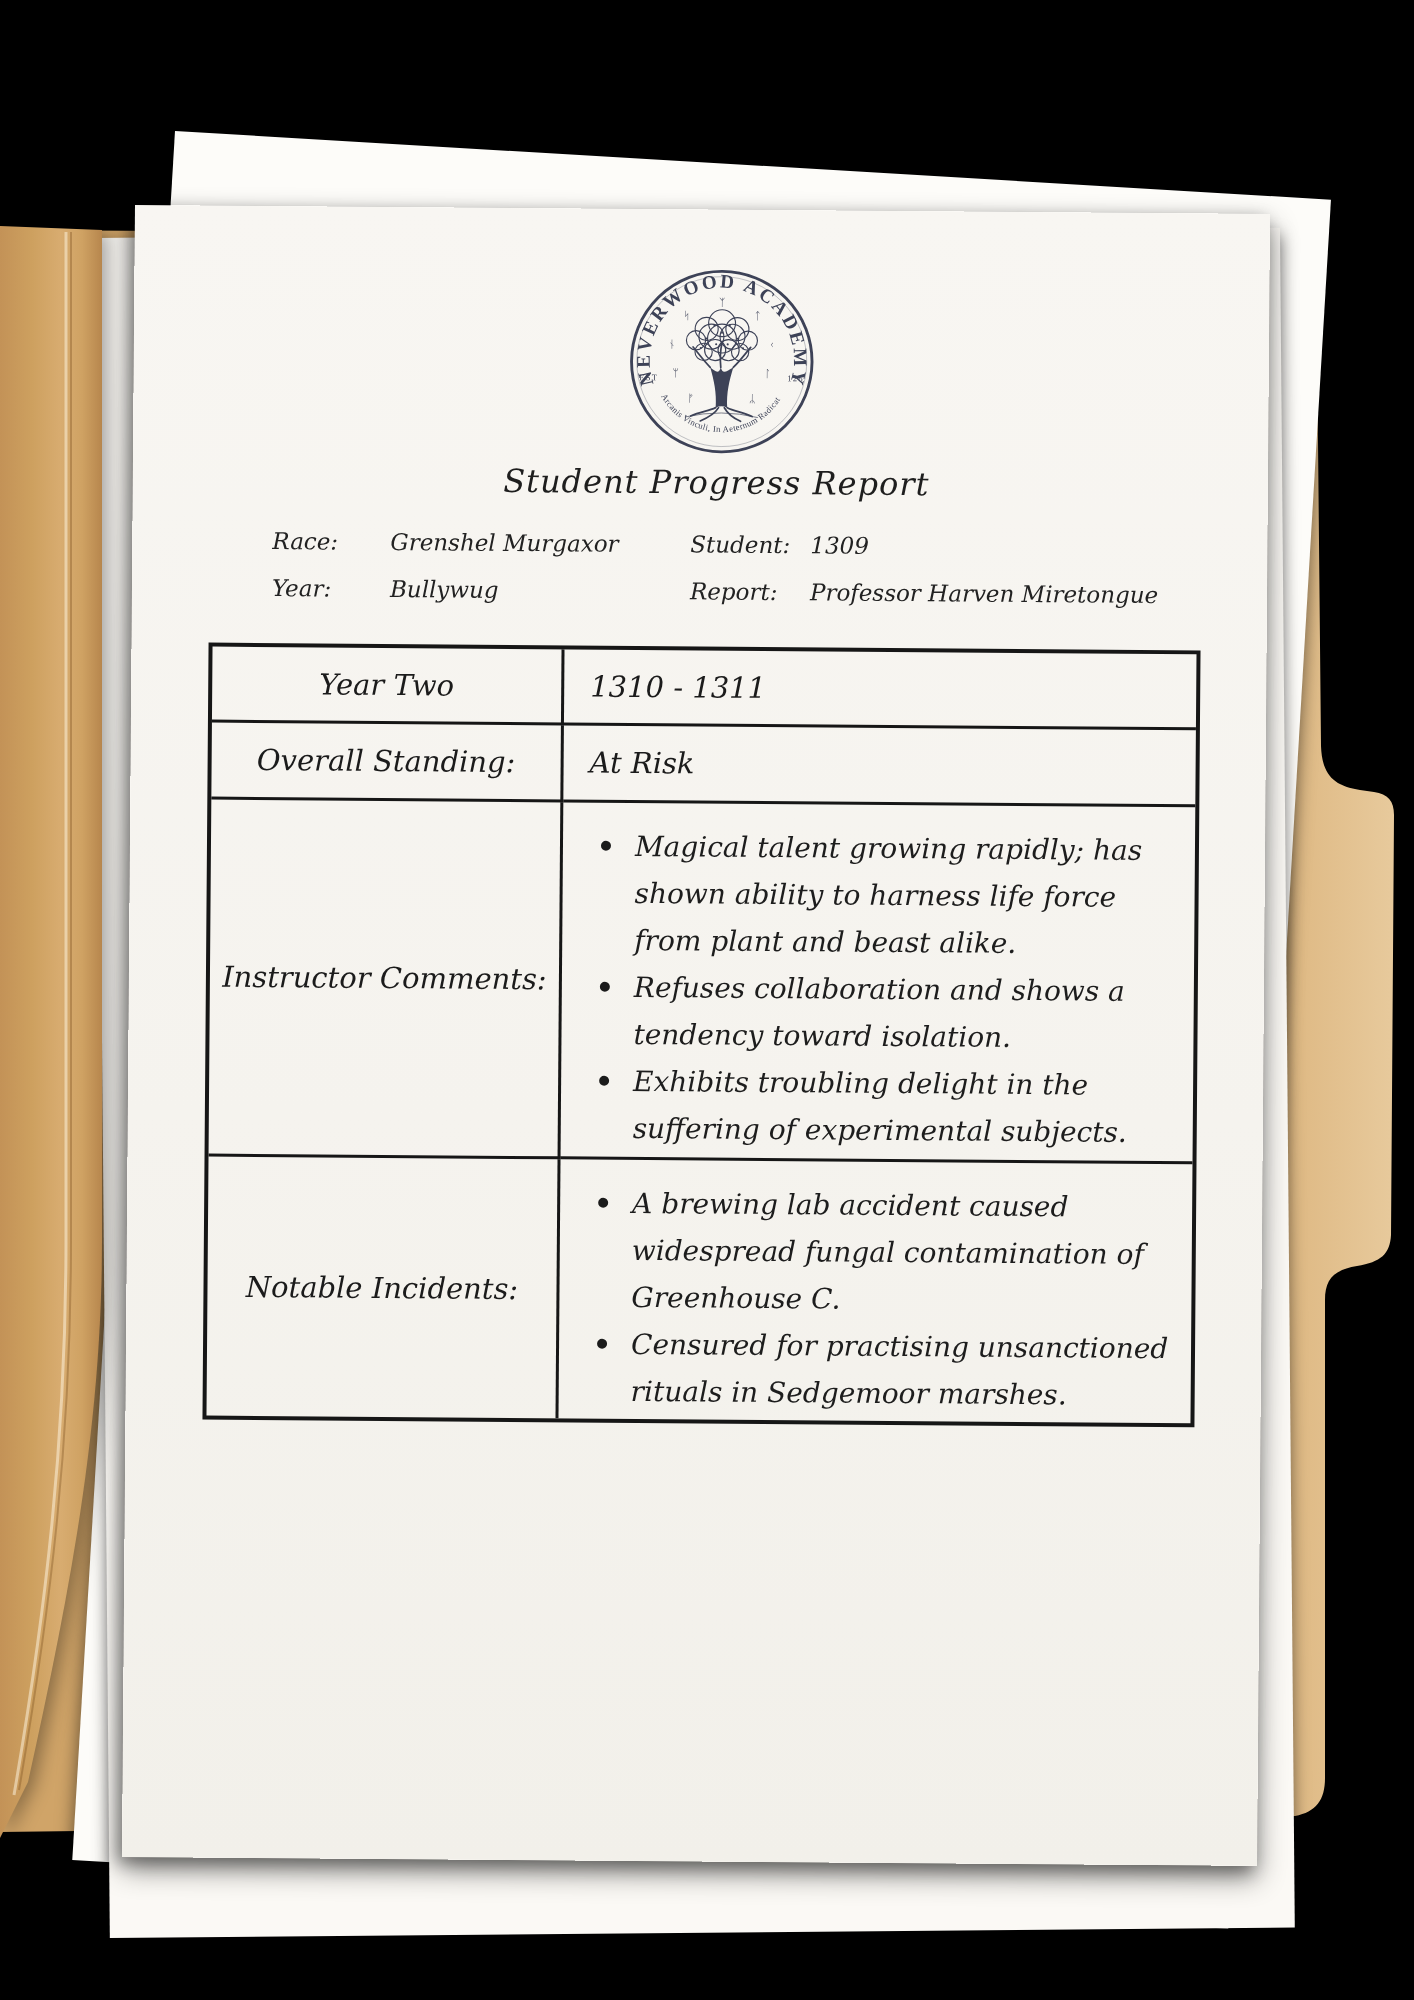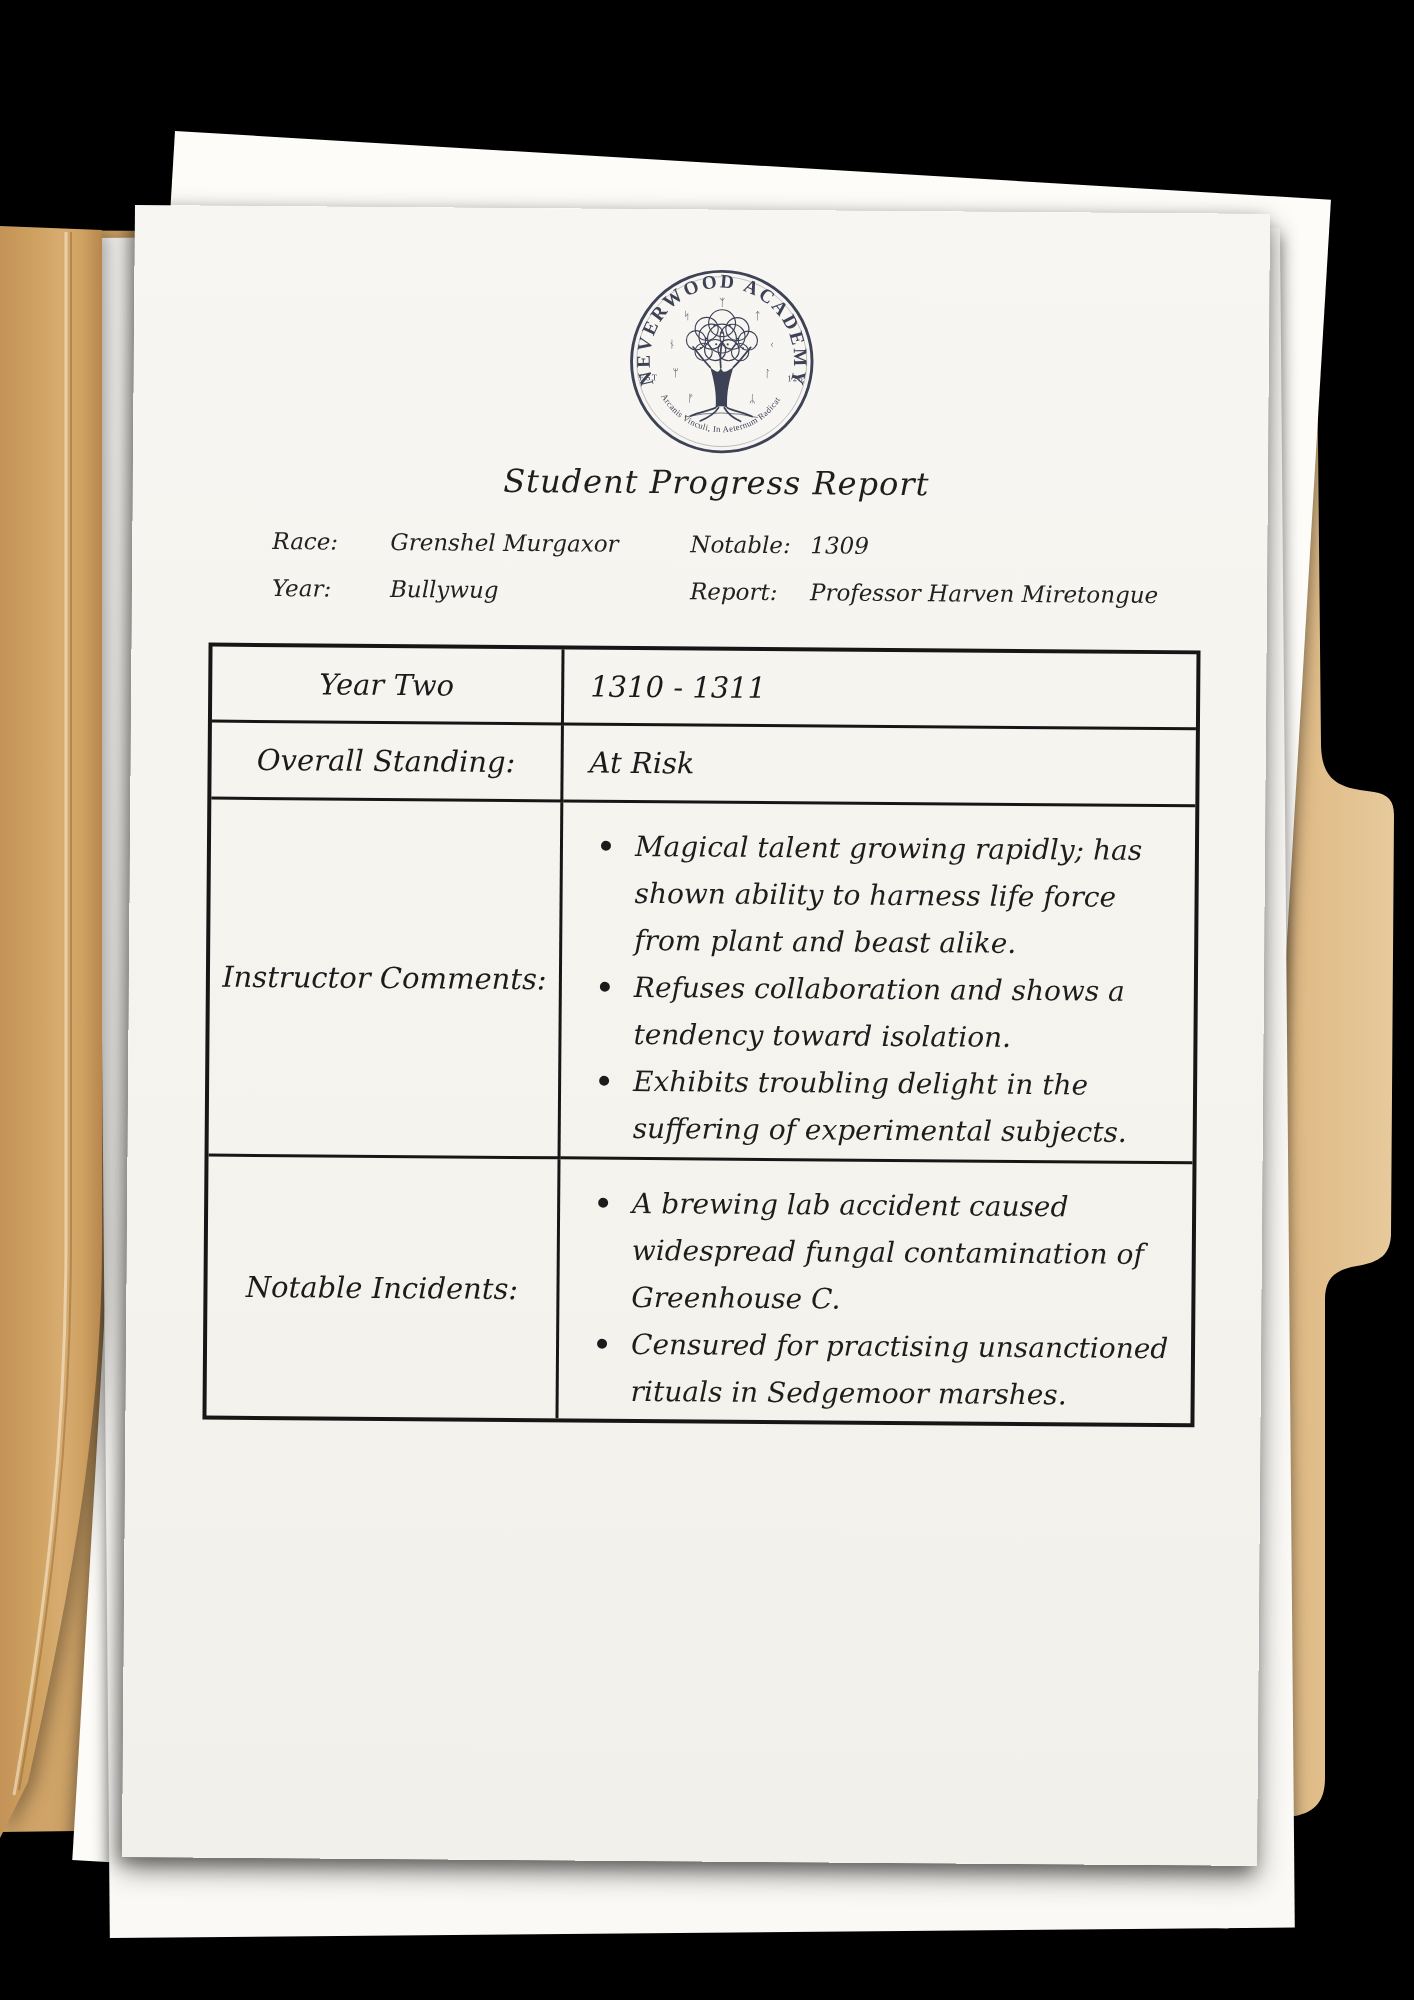--- a/index.html
+++ b/index.html
@@ -141,21 +141,21 @@
           <path d="M62,158 Q100,149 138,158" fill="none" stroke="#3d4257" stroke-width="1" opacity="0.7"></path>
         </g>
       </svg>
     </div>
 
     <div class="title">Student Progress Report</div>
 
     <div class="fields">
       <span>Race:</span>
       <span>Grenshel Murgaxor</span>
-      <span>Notable:</span>
+      <span>Student:</span>
       <span>1309</span>
       <span>Year:</span>
       <span>Bullywug</span>
       <span>Report:</span>
       <span>Professor Harven Miretongue</span>
     </div>
 
     <div class="rtable">
       <div class="cell lcol rb">Year Two</div>
       <div class="cell rval rb">1310 - 1311</div>

